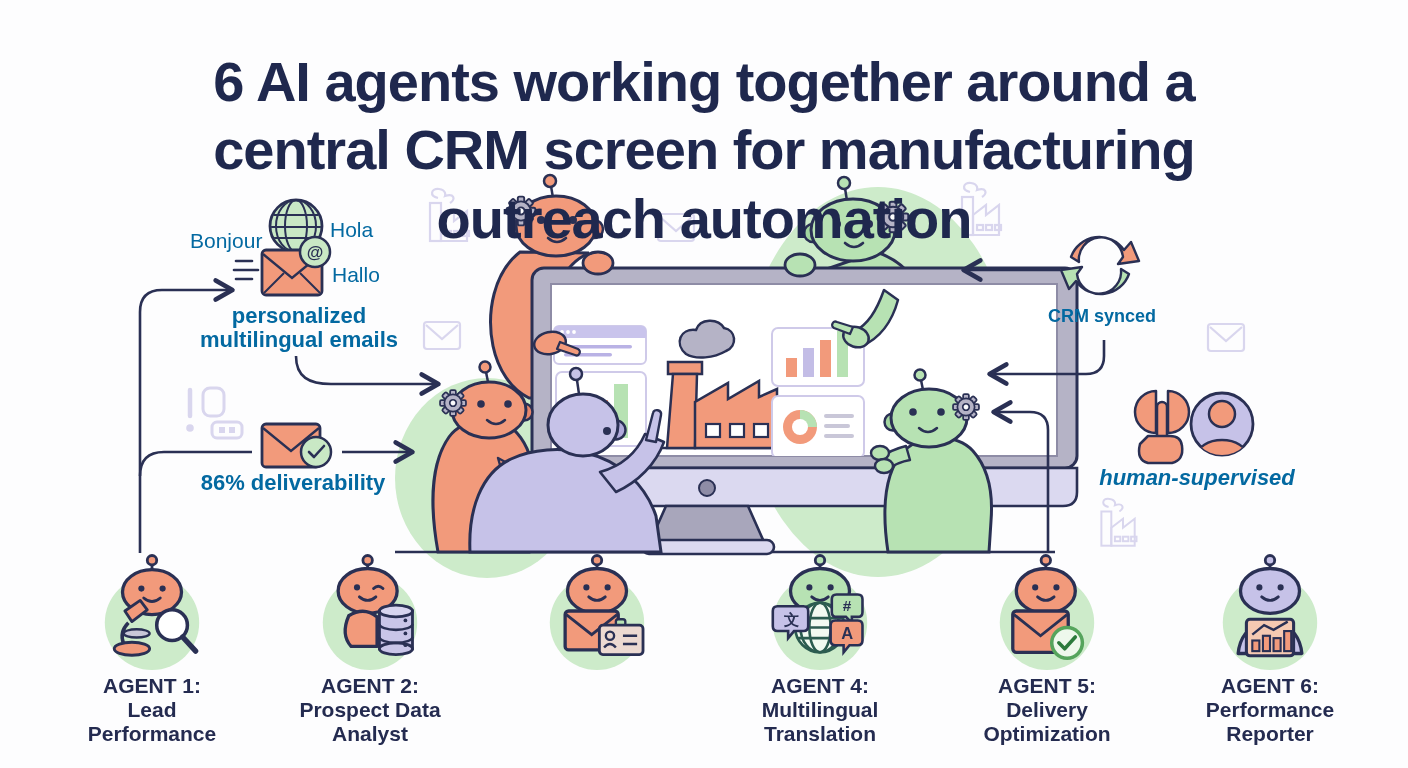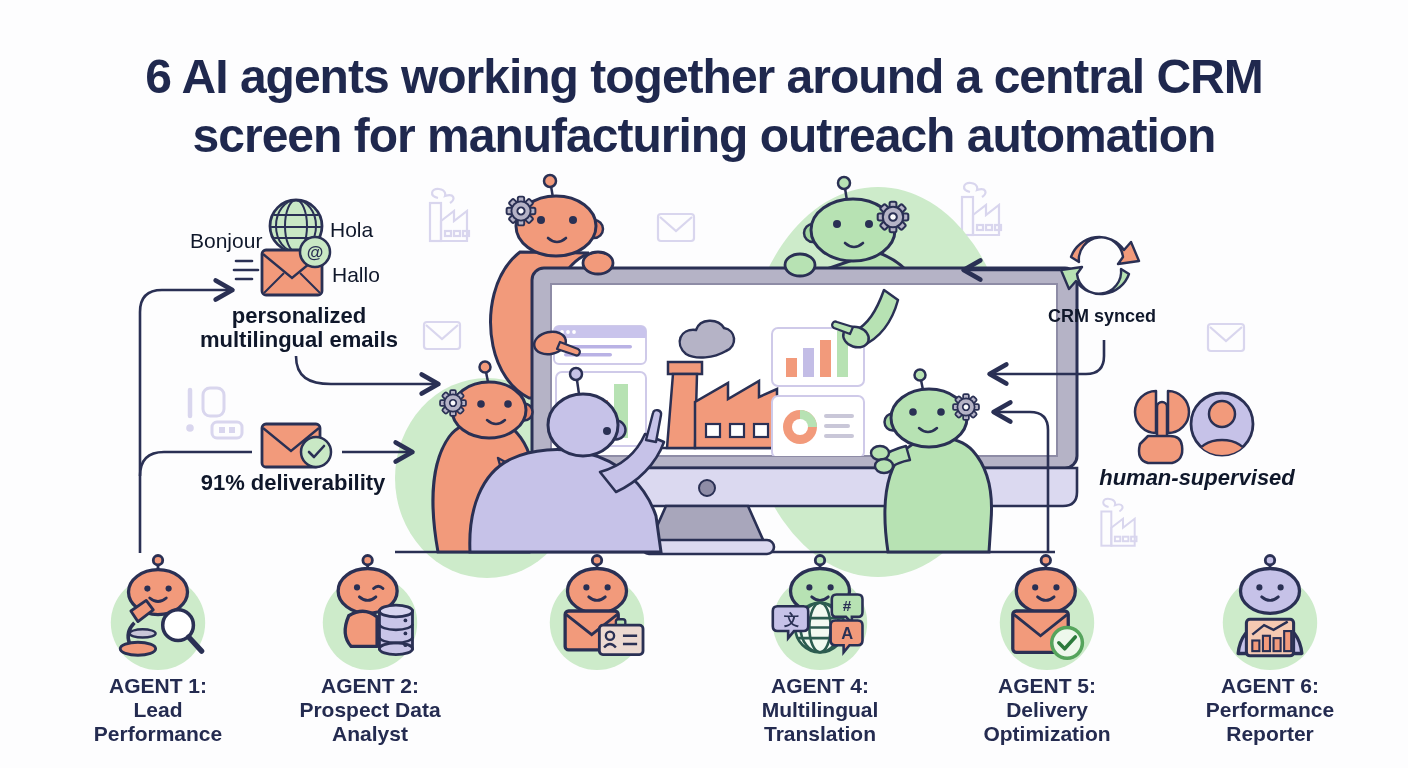--- a/index.html
+++ b/index.html
@@ -1,22 +1,22 @@
 <!DOCTYPE html>
 <html><head>
 <meta charset="utf-8">
 <style>
   html,body{margin:0;padding:0;}
   body{font-family:"Liberation Sans", sans-serif; background:#ffffff;}
   #stage{position:relative;width:1408px;height:768px;background:#fdfdfe;overflow:hidden;}
   #scene-svg{position:absolute;left:0;top:0;z-index:1;}
-  .txt{position:absolute;z-index:2;color:#0f172a;}
+  .txt{position:absolute;z-index:2;color:#0369a1;}
   .lbl{font-weight:700;text-align:center;line-height:1.1;}
   #page-title{left:0;top:48px;width:100%;text-align:center;font-weight:700;
-    font-size:48px;line-height:1.22;letter-spacing:-1px;color:#1f284e;}
+    font-size:56px;line-height:1.22;letter-spacing:-1px;color:#1f284e;}
   #page-title .inner{display:inline-block;max-width:1150px;}
   #t-bonjour{left:190px;top:229px;font-size:21px;font-weight:400;}
   #t-hola{left:330px;top:218px;font-size:21px;font-weight:400;}
   #t-hallo{left:332px;top:263px;font-size:21px;font-weight:400;}
   #t-mult{left:177px;top:304px;width:244px;font-size:22px;}
   #t-deliv{left:193px;top:471px;width:200px;font-size:22px;}
   #t-sync{left:1021px;top:307px;width:162px;font-size:18px;text-align:center;}
   #t-human{left:1091px;top:466px;width:212px;font-size:22px;font-style:italic;}
   #t-crm{left:560px;top:292px;width:300px;font-size:26px;letter-spacing:.5px;}
   .agent-card{position:absolute;top:552px;width:200px;z-index:2;text-align:center;}
@@ -292,25 +292,25 @@
 
   <div class="txt" id="page-title">
     <span class="inner">6 AI agents working together around a central CRM screen for manufacturing outreach automation</span>
   </div>
 
   <div class="txt" id="t-bonjour">Bonjour</div>
   <div class="txt" id="t-hola">Hola</div>
   <div class="txt" id="t-hallo">Hallo</div>
 
   <div class="txt lbl" id="t-mult">personalized multilingual emails</div>
-  <div class="txt lbl" id="t-deliv">91% deliverability</div>
+  <div class="txt lbl" id="t-deliv">86% deliverability</div>
   <div class="txt lbl" id="t-sync">CRM synced</div>
   <div class="txt lbl" id="t-human">human-supervised</div>
 
-  <div class="agent-card" style="left:58px">
+  <div class="agent-card" style="left:52px">
     <svg width="118" height="118" viewBox="0 0 100 100">
       <circle cx="50" cy="60" r="40" fill="#cdebca"></circle>
       <line x1="50" y1="16" x2="50" y2="9" stroke="#2a3054" stroke-width="2.4"></line>
       <circle cx="50" cy="7" r="4" fill="#f29a7b" stroke="#2a3054" stroke-width="2.4"></circle>
       <ellipse cx="50" cy="34" rx="25" ry="19" fill="#f29a7b" stroke="#2a3054" stroke-width="2.8"></ellipse>
       <circle cx="41" cy="31" r="2.6" fill="#2a3054"></circle>
         <circle cx="59" cy="31" r="2.6" fill="#2a3054"></circle>
       <path d="M43,39 Q50,45 57,39" stroke="#2a3054" stroke-width="2.4" fill="none" stroke-linecap="round"></path>
       <g>
         <path d="M27,50 l13,-9 l6,8 l-13,10 z" fill="#f29a7b" stroke="#2a3054" stroke-width="2.4" stroke-linejoin="round"></path>

